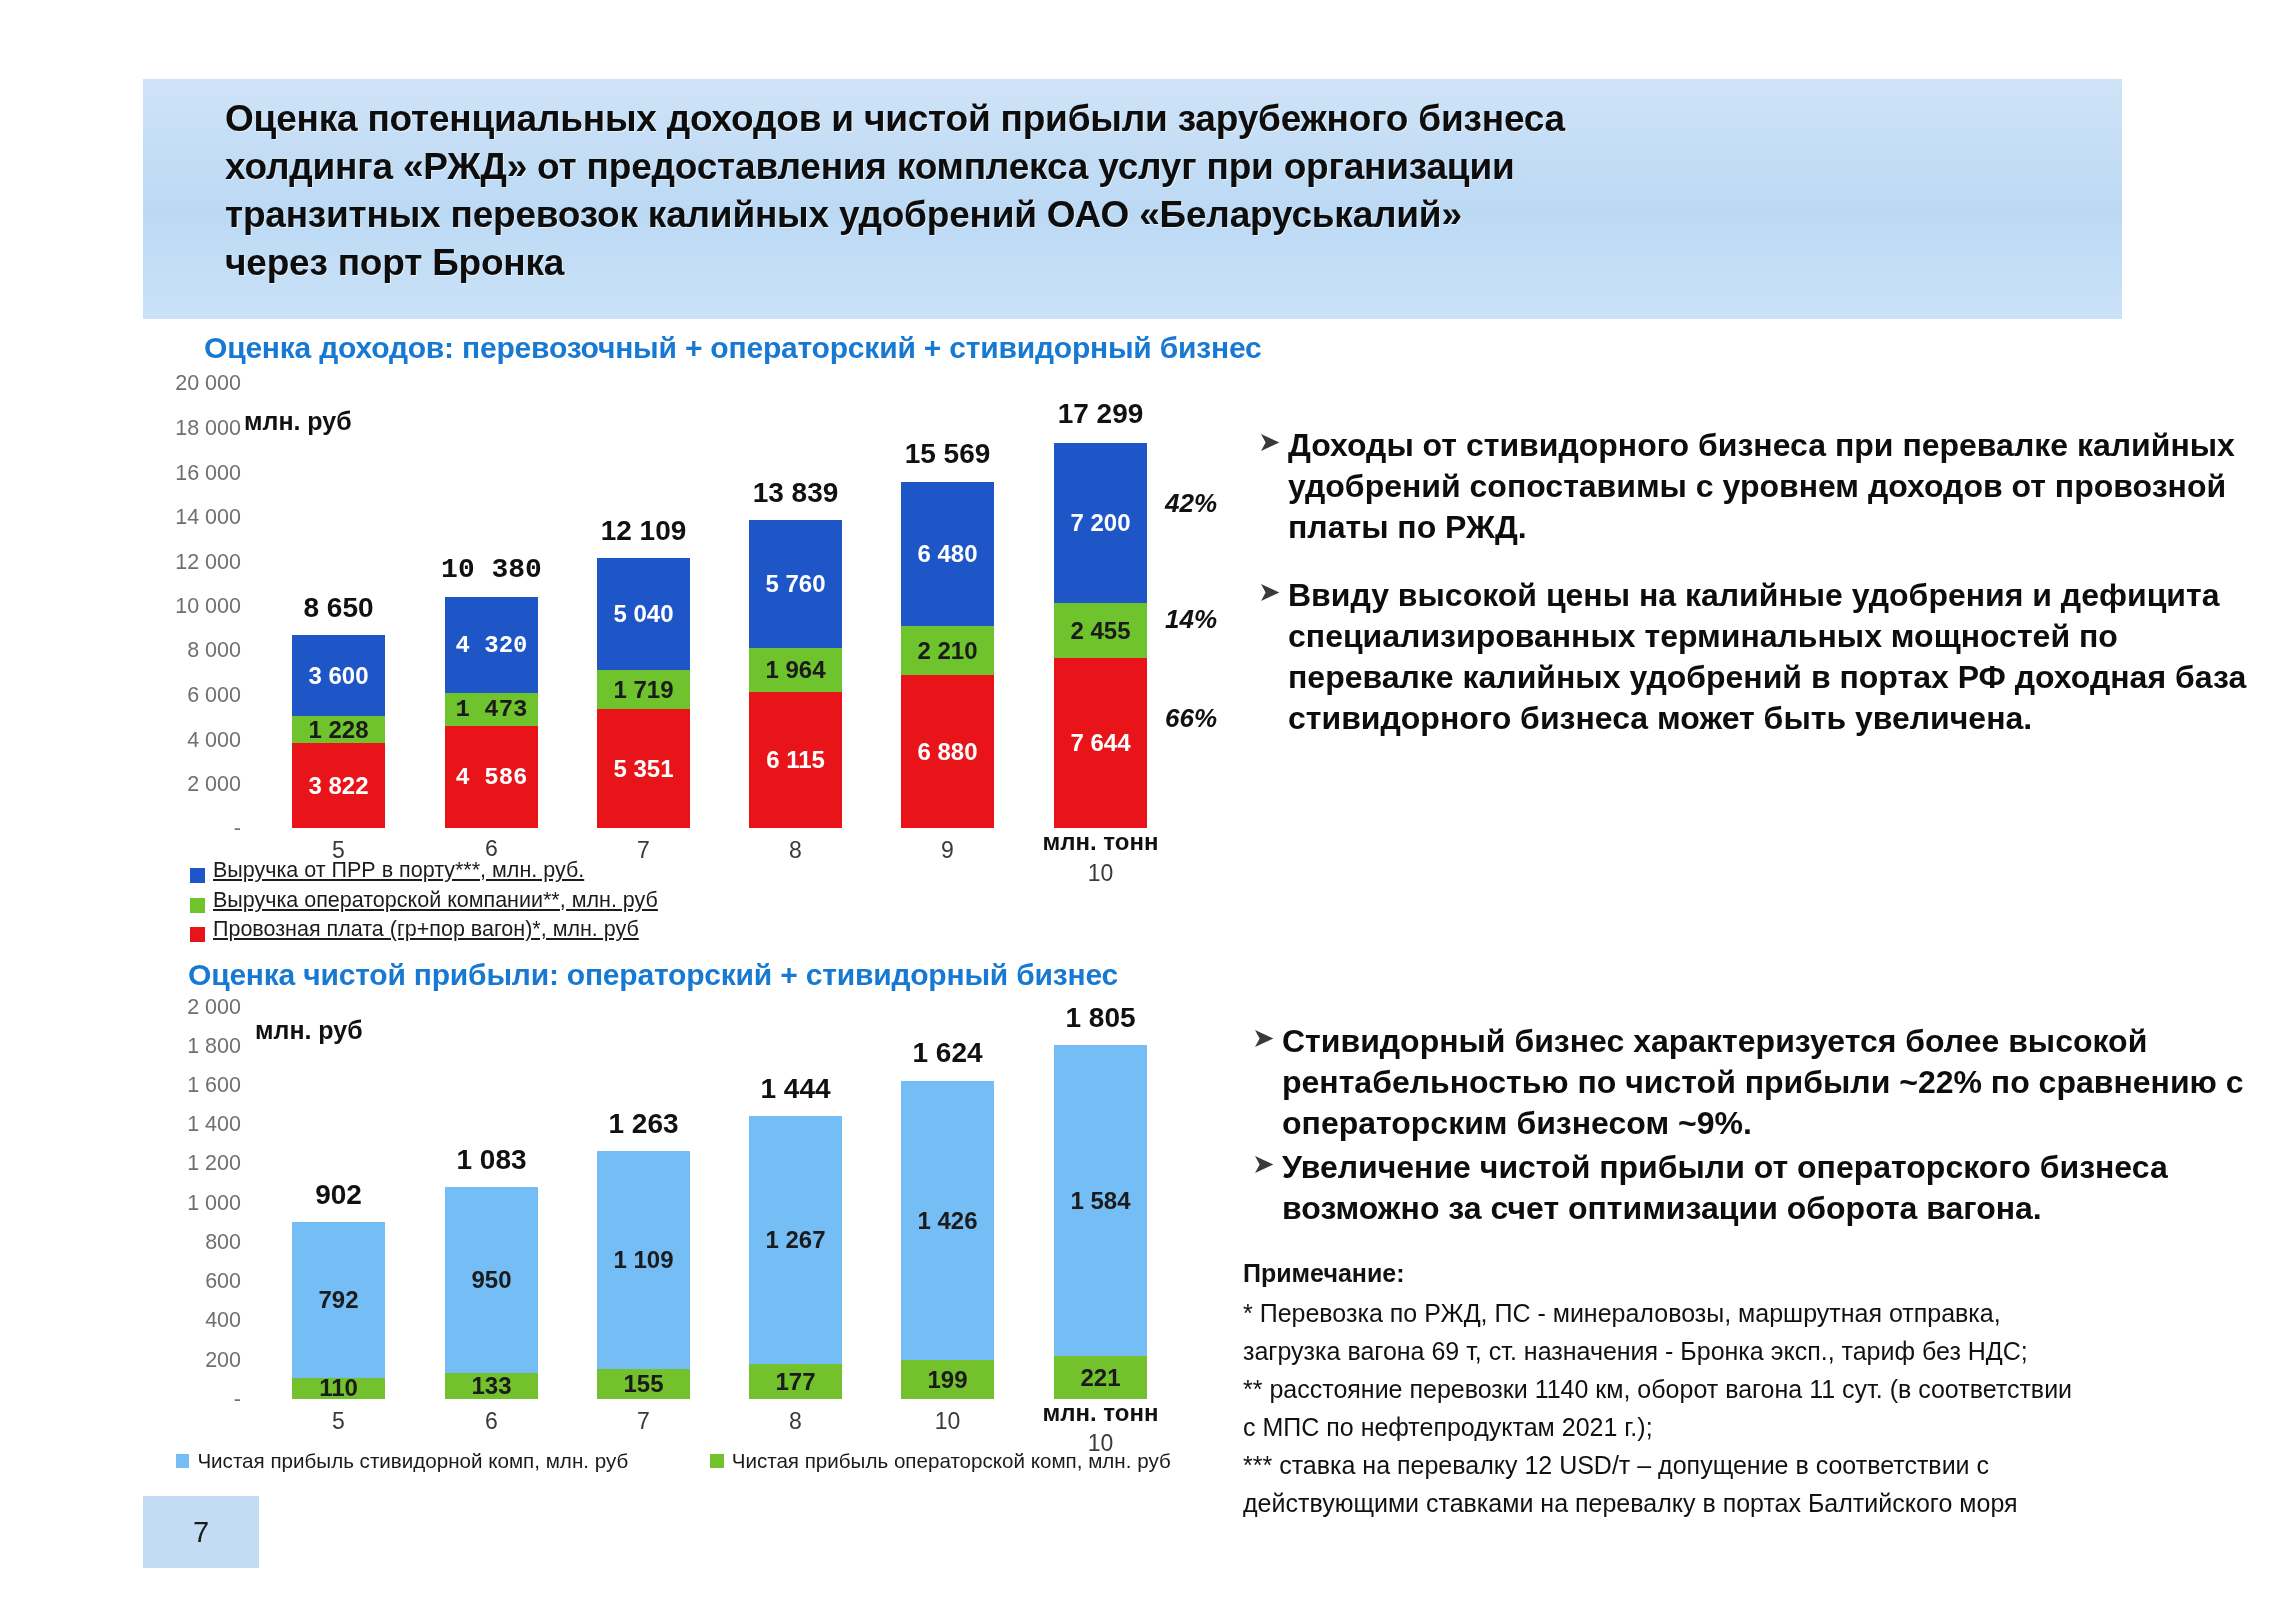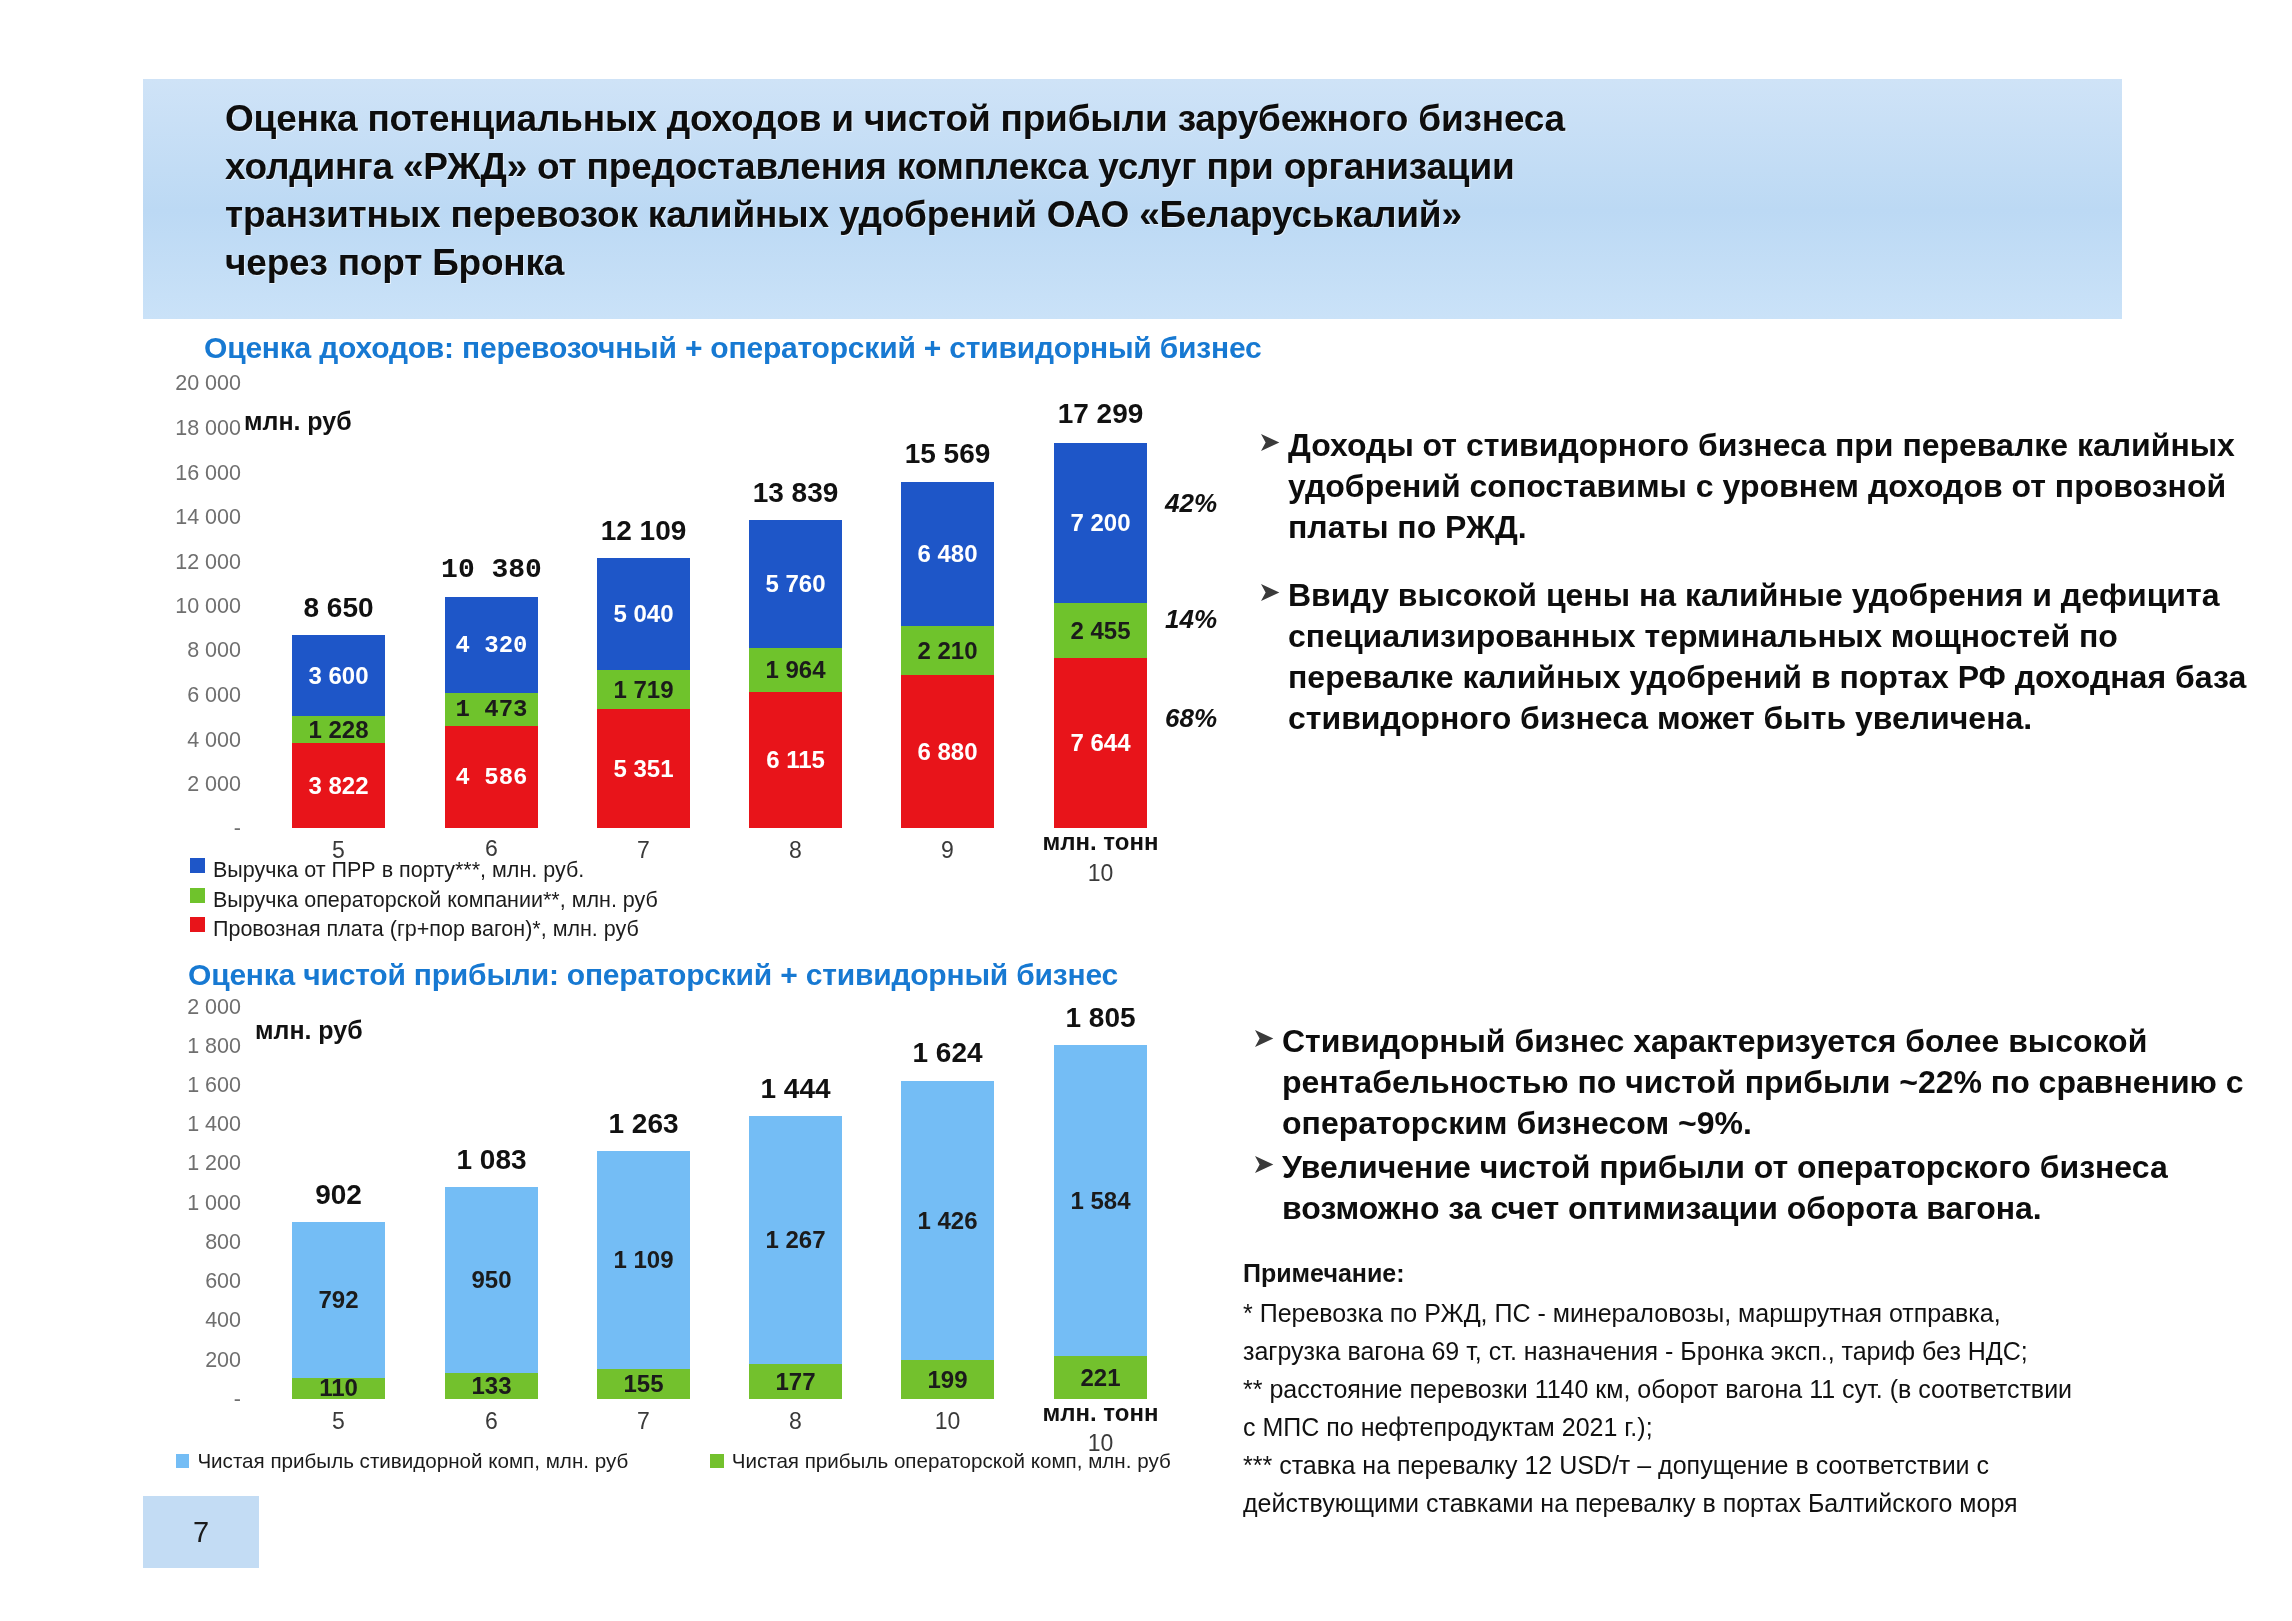--- a/index.html
+++ b/index.html
@@ -43,21 +43,21 @@
   .seg.lgreen{background:#73c12d;color:#1b1b1b;font-weight:bold;}
   .total{position:absolute;left:50%;transform:translateX(-50%);
          font-weight:bold;font-size:28px;color:#111;white-space:nowrap;}
   .xtick{position:absolute;left:50%;transform:translateX(-50%);
          font-size:23px;color:#3a3a3a;}
   .pct{position:absolute;font-style:italic;font-weight:bold;font-size:26px;color:#111;}
   .mln-tonn{position:absolute;left:50%;transform:translateX(-50%);
             font-weight:bold;font-size:24px;color:#111;white-space:nowrap;}
 
   .legend{position:absolute;font-size:21.5px;color:#1b1b1b;}
-  .legend .row{display:flex;align-items:flex-start;margin-bottom:4.5px;white-space:nowrap;}
+  .legend .row{display:flex;align-items:flex-end;margin-bottom:4.5px;white-space:nowrap;text-decoration:underline;}
   .legend .sw{width:15px;height:15px;margin-right:8px;display:inline-block;flex:0 0 auto;}
 
   .legend-inline{position:absolute;font-size:20.6px;color:#1b1b1b;display:flex;gap:82px;}
   .legend-inline .row{display:flex;align-items:center;white-space:nowrap;}
   .legend-inline .sw{width:13.4px;height:13.4px;margin-right:8px;display:inline-block;}
 
   
   .bullets{position:absolute;}
   .bullet{display:flex;margin-bottom:27px;}
   .bullet .chev{flex:0 0 auto;width:30px;font-size:27px;color:#3a3a3a;line-height:1.28;}
@@ -150,21 +150,21 @@
       <div class="total" style="top:-45px;">17  299</div>
       <div class="seg blue" style="bottom:225px;height:160px;">7 200</div>
       <div class="seg green" style="bottom:170px;height:55px;">2 455</div>
       <div class="seg red" style="bottom:0;height:170px;">7 644</div>
       <div class="mln-tonn" style="top:385px;">млн. тонн</div>
       <div class="xtick" style="top:417px;">10</div>
     </div>
 
     <div class="pct" style="left:896px;top:130px;">42%</div>
     <div class="pct" style="left:896px;top:246px;">14%</div>
-    <div class="pct" style="left:896px;top:345px;">68%</div>
+    <div class="pct" style="left:896px;top:345px;">66%</div>
   </div>
 
   <div class="legend" style="left:190px;top:858px;">
     <div class="row">
       <span class="sw" style="background:#1e56c8;"></span>
       <span>Выручка от ПРР в порту***, млн. руб.</span>
     </div>
     <div class="row">
       <span class="sw" style="background:#6fc32c;"></span>
       <span>Выручка операторской компании**, млн. руб</span>

